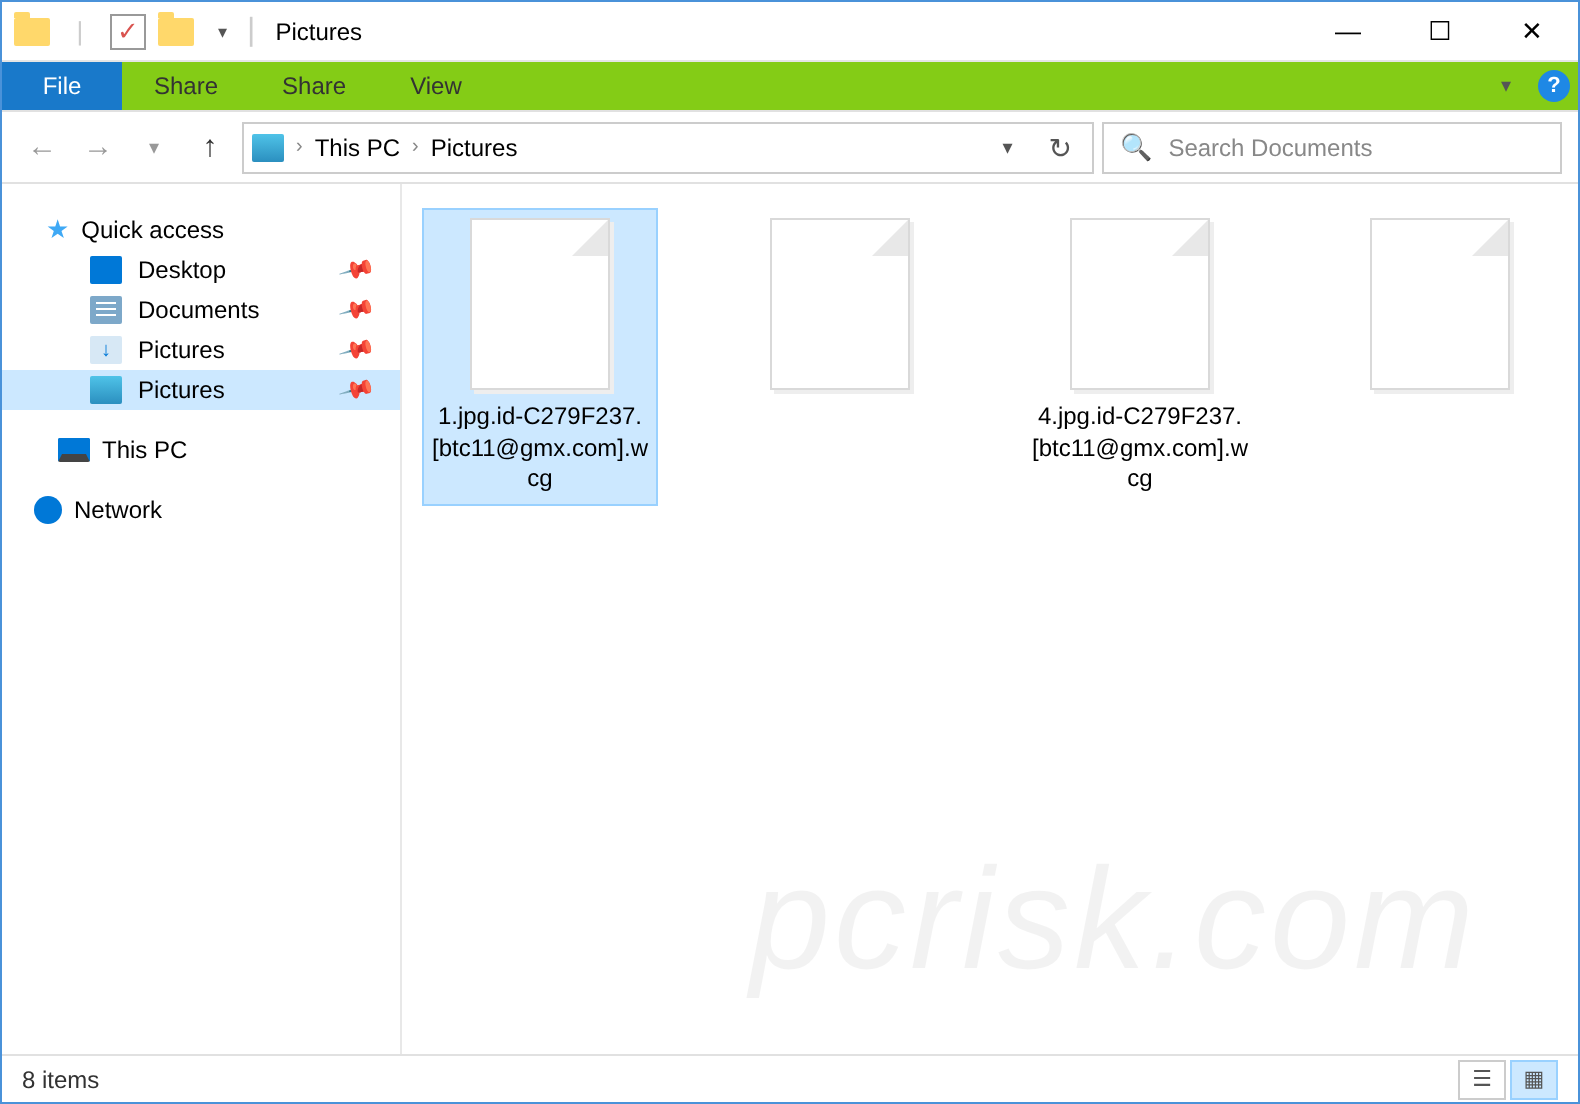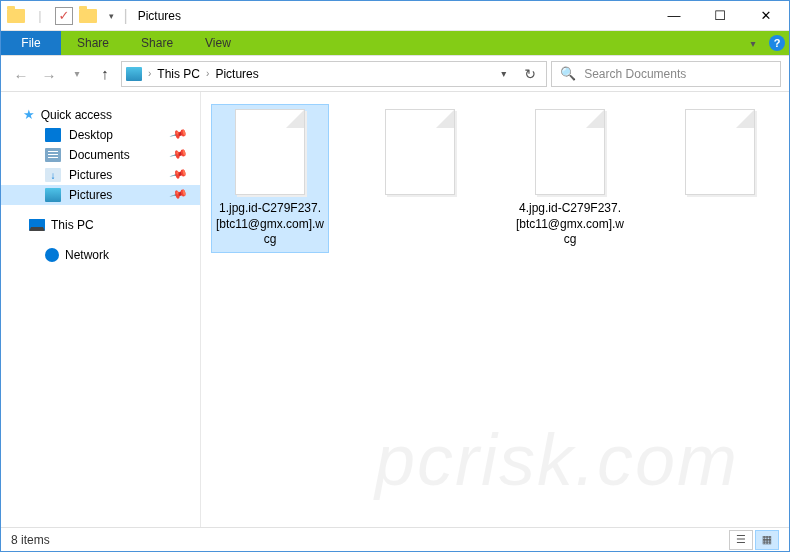--- a/index.html
+++ b/index.html
@@ -170,21 +170,21 @@
           </div>
         </div>
     </div>
     <div class="navgroup">
       <div class="navhead" style="padding-left:28px">
         <span class="ni-ico ico-pc"></span>
         <span>This PC</span>
       </div>
     </div>
     <div class="navgroup">
-      <div class="navhead" style="padding-left:44px">
+      <div class="navhead" style="padding-left:16px">
         <span class="ni-ico ico-net"></span>
         <span>Network</span>
       </div>
     </div>
   </div>
 
   <div class="content">
     <div class="filegrid" id="filegrid">
         <div class="file selected">
           <div class="thumb"></div>

